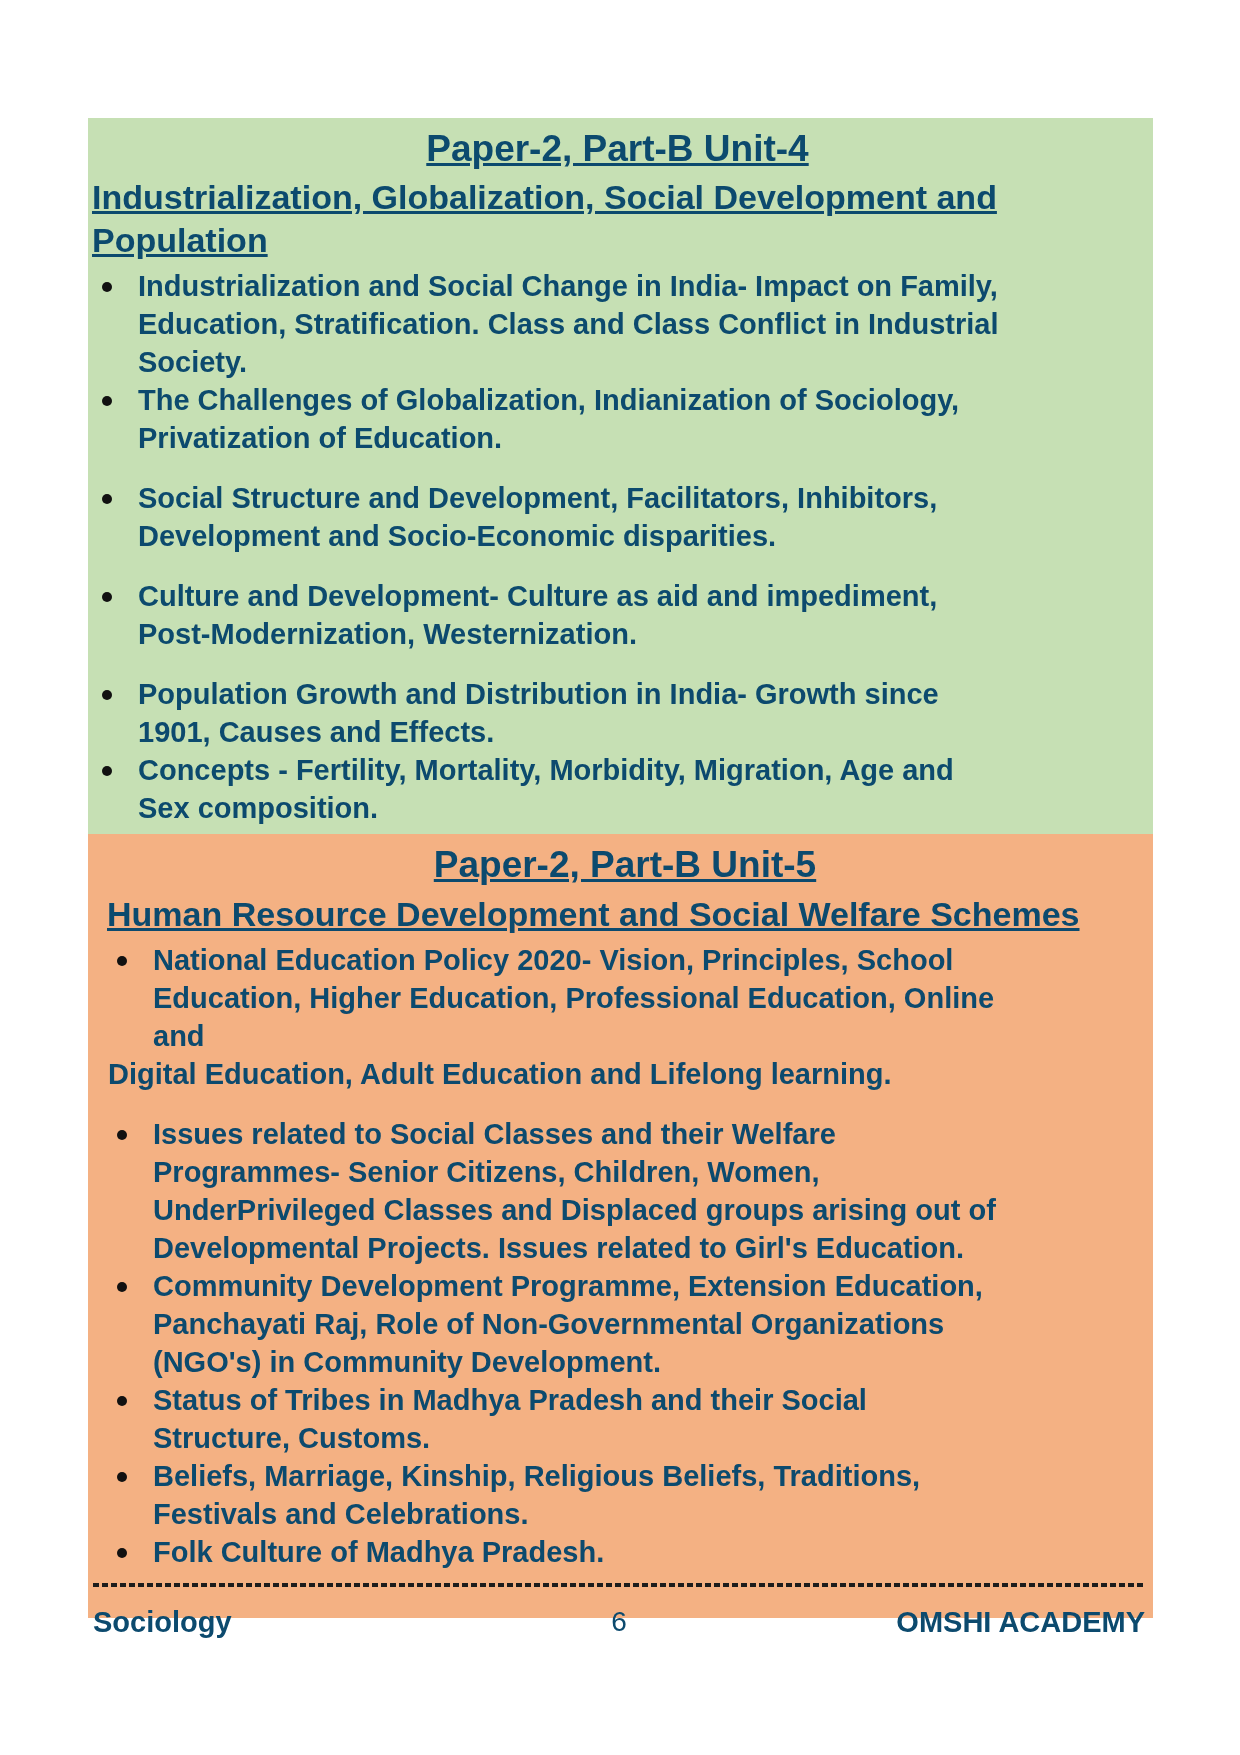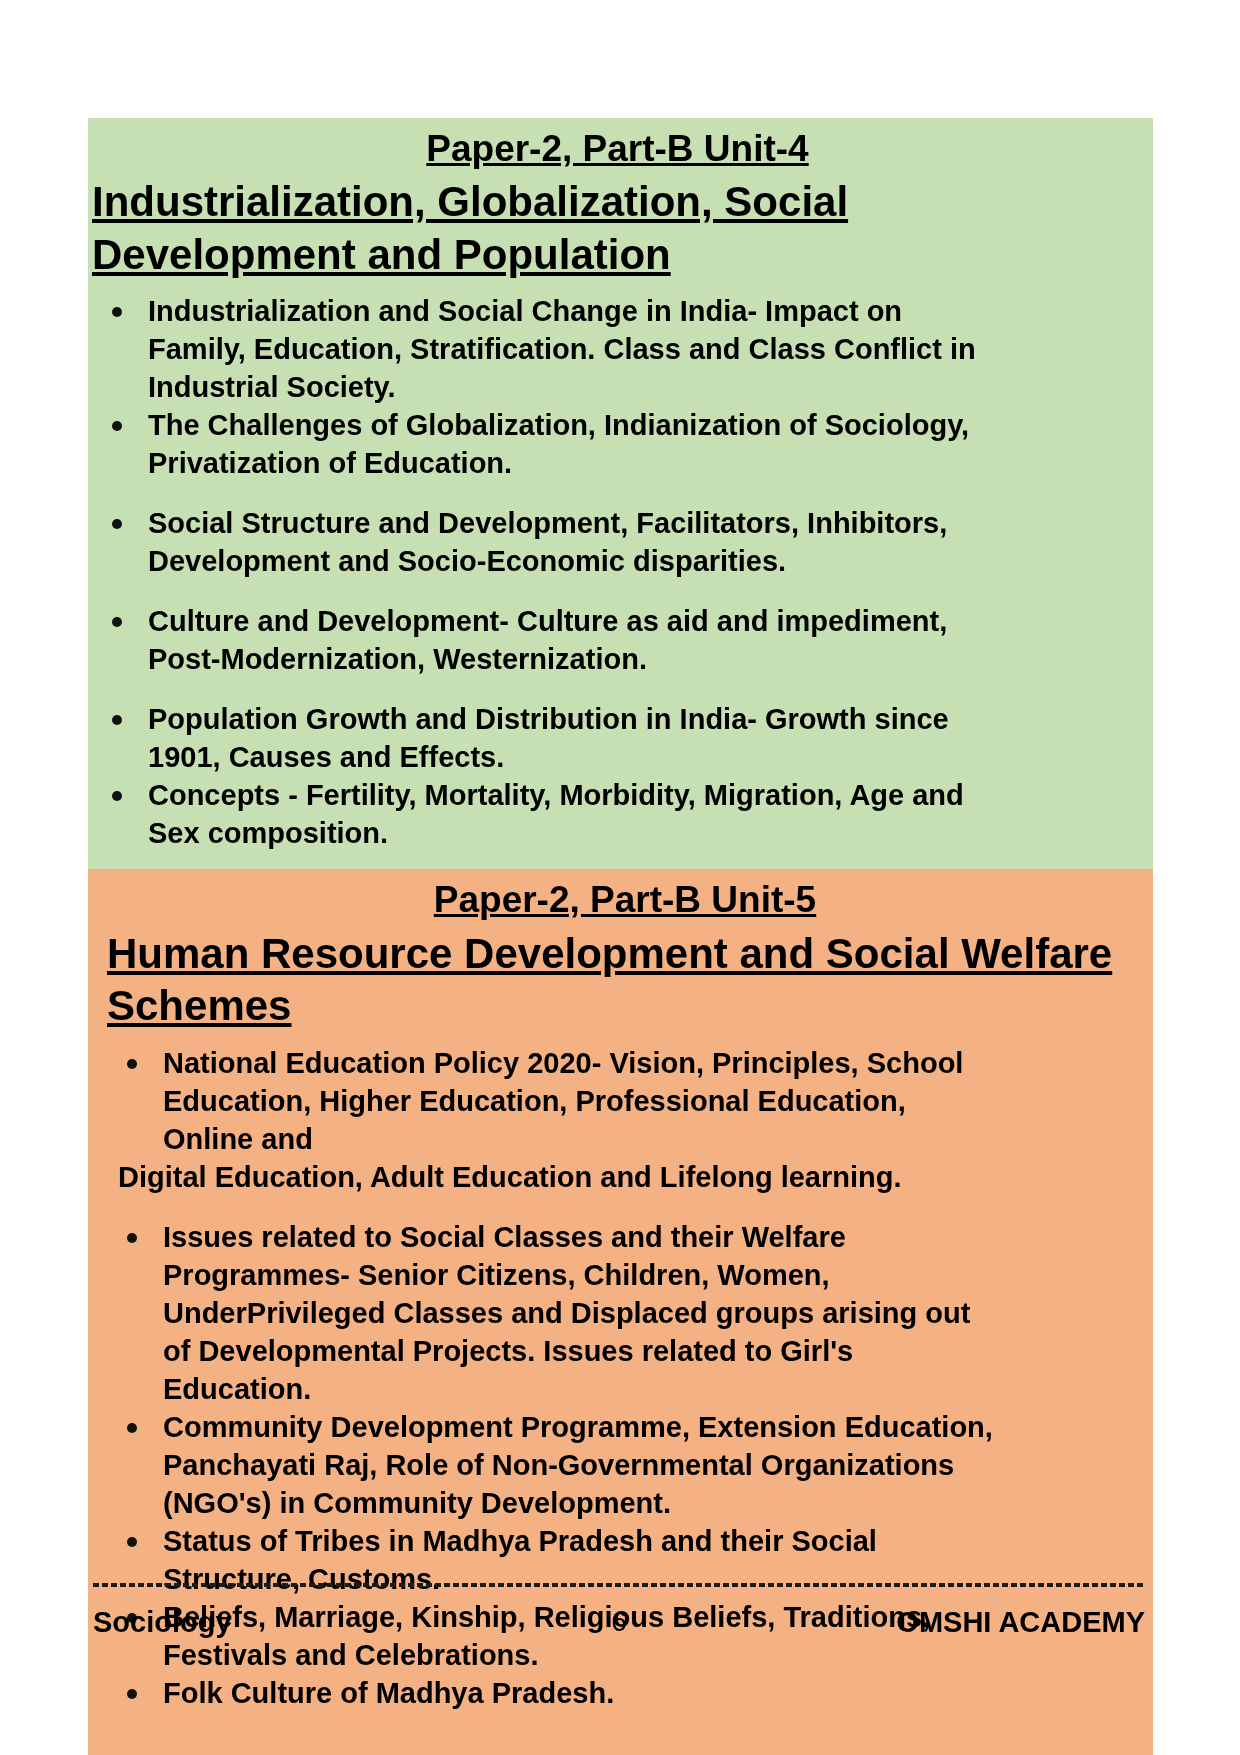--- a/index.html
+++ b/index.html
@@ -7,21 +7,21 @@
     padding: 0;
     background: #ffffff;
     font-family: "Liberation Sans", sans-serif;
   }
   .page {
     position: relative;
     width: 1240px;
     height: 1755px;
     background: #ffffff;
     overflow: hidden;
-    color: #000000;
+    color: #0c4a6e;
   }
   .content {
     position: absolute;
     left: 88px;
     top: 118px;
     width: 1065px;
   }
   .unit {
     padding: 8px 10px 6px 4px;
   }
@@ -31,28 +31,28 @@
   .unit-title {
     margin: 0 0 4px 0;
     text-align: center;
     font-size: 37px;
     font-weight: bold;
     text-decoration: underline;
     line-height: 1.25;
   }
   .unit-heading {
     margin: 0 0 6px 0;
-    font-size: 42px;
+    font-size: 34px;
     font-weight: bold;
     text-decoration: underline;
     line-height: 1.25;
     padding-right: 30px;
   }
   .bullets {
-    margin: 11px;
+    margin: 1px;
   }
   .bullet {
     display: flex;
     align-items: flex-start;
   }
   .bullet.spaced {
     margin-top: 22px;
   }
   .dot-col {
     flex: 0 0 45px;

